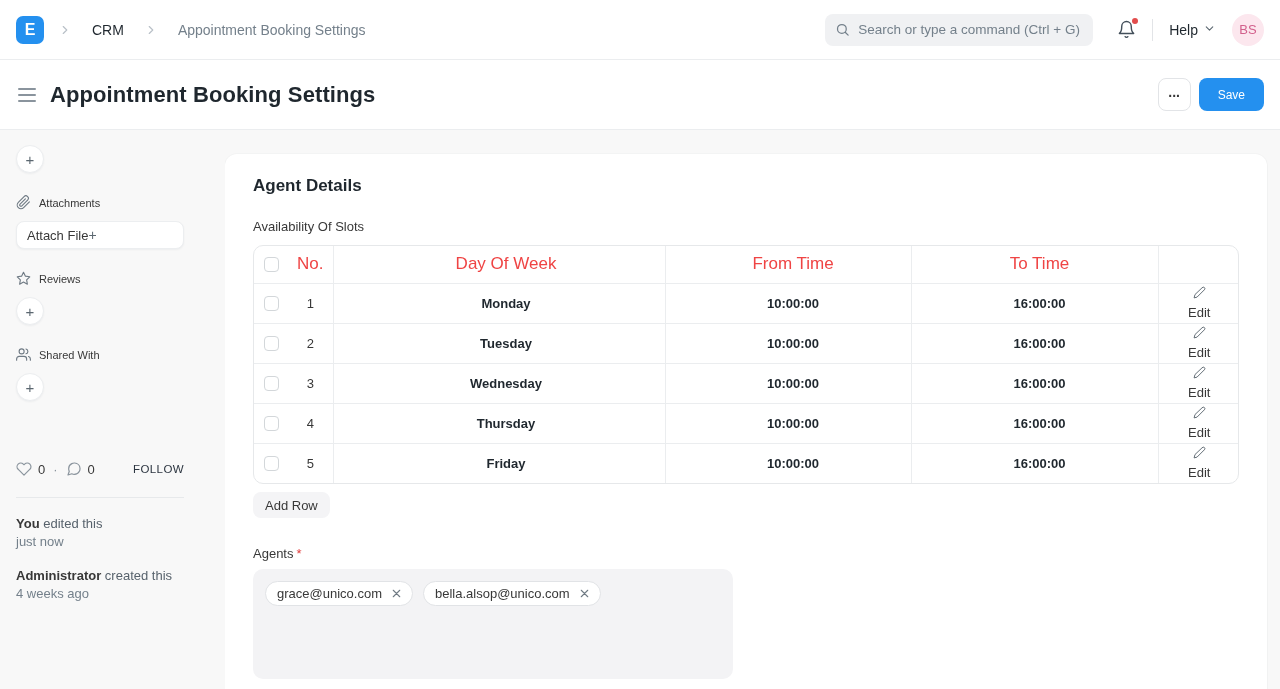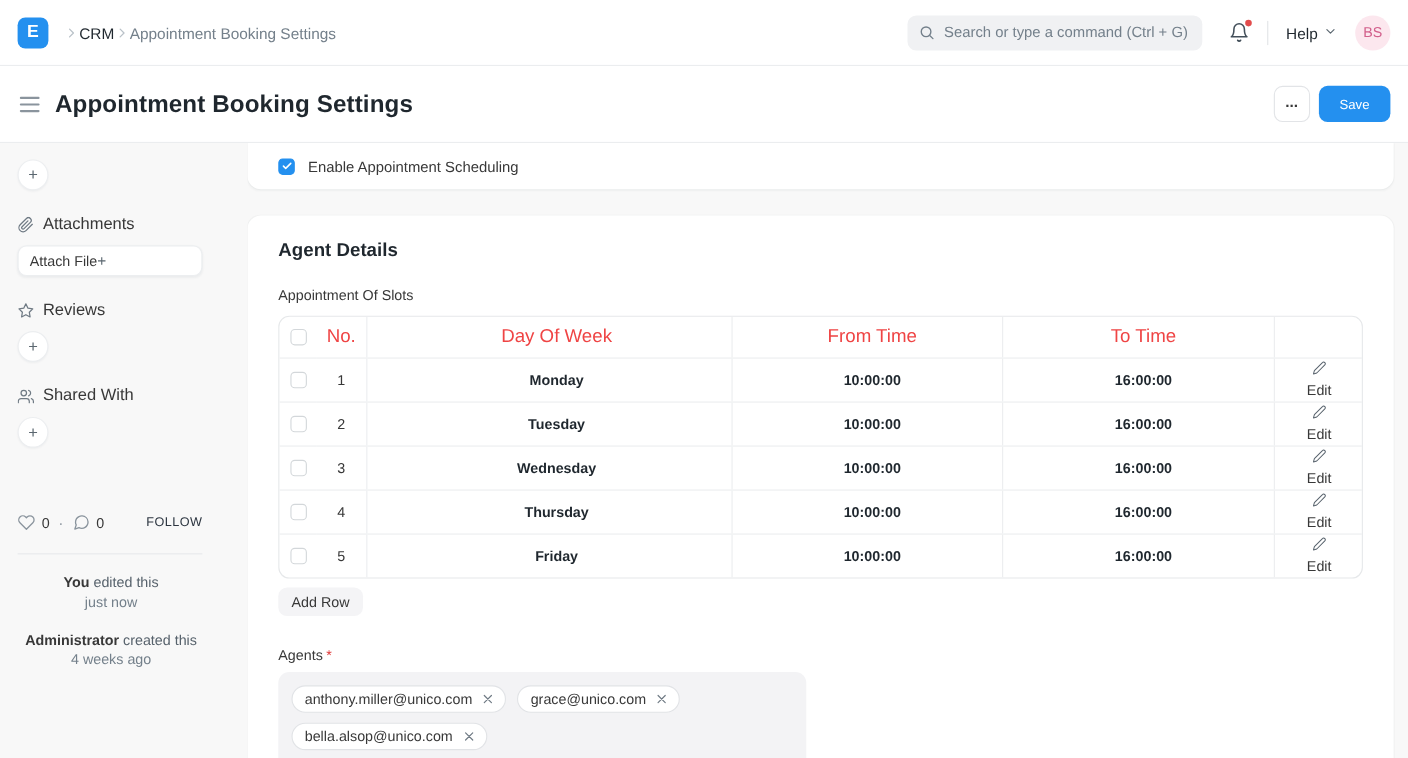--- a/index.html
+++ b/index.html
@@ -14,21 +14,21 @@
     --control-gray:#f4f4f6;
   }
   *{box-sizing:border-box;margin:0;padding:0;}
   html,body{width:1280px;height:689px;overflow:hidden;}
   body{font-family:"Liberation Sans","DejaVu Sans",sans-serif;background:#fff;color:var(--text-mid);font-size:13px;}
   svg{display:block;}
 
   
   .navbar{height:60px;display:flex;align-items:center;padding:0 16px;background:#fff;border-bottom:1px solid var(--border);}
   .logo{width:28px;height:28px;border-radius:7px;background:var(--accent);color:#fff;display:flex;align-items:center;justify-content:center;font-weight:700;font-size:16px;cursor:pointer;}
-  .crumbs{display:flex;align-items:center;margin-left:14px;gap:0;}
+  .crumbs{display:flex;align-items:center;margin-left:14px;gap:20px;}
   .crumb-sep{color:#b9c1c8;}
   .crumb-first{color:var(--text-dark);font-weight:500;font-size:14px;cursor:pointer;}
   .crumb-current{color:var(--text-gray);font-size:14px;}
   .nav-right{margin-left:auto;display:flex;align-items:center;gap:16px;}
   .searchbar{width:268px;height:32px;background:#f0f1f3;border-radius:8px;display:flex;align-items:center;padding:0 10px;gap:8px;margin-right:8px;cursor:text;justify-content:flex-end;}
   .searchbar svg{color:var(--text-gray);}
   .searchbar input{border:none;outline:none;background:transparent;font-family:inherit;font-size:13.5px;color:var(--text-mid);width:100%;}
   .searchbar input::placeholder{color:var(--text-gray);}
   .bell{position:relative;color:#434f5a;cursor:pointer;}
   .bell-dot{position:absolute;top:-2px;right:-2px;width:6px;height:6px;border-radius:50%;background:var(--dot);}
@@ -45,31 +45,31 @@
   .header-actions{margin-left:auto;display:flex;align-items:center;gap:8px;}
   .more-btn{width:33px;height:33px;border:1px solid var(--border-strong);border-radius:8px;background:#fff;color:var(--text-mid);font-weight:700;font-size:14px;line-height:20px;cursor:pointer;display:flex;align-items:flex-start;justify-content:center;padding-top:3px;}
   .save-btn{height:33px;padding:0 19px;border:none;border-radius:8px;background:var(--accent);color:#fff;font-family:inherit;font-size:12px;cursor:pointer;}
 
   
   .content{display:flex;height:559px;background:var(--bg-gray);}
 
   
   .sidebar{width:225px;flex:none;padding:15px 16px 0;}
   .circle-btn{width:28px;height:28px;border-radius:50%;background:#fff;border:1px solid #eceef0;box-shadow:0 1px 2px rgba(25,39,52,.05);color:#5b6770;display:flex;align-items:center;justify-content:center;font-size:15px;cursor:pointer;}
-  .side-label{display:flex;align-items:flex-end;gap:8px;color:var(--text-mid);font-size:15px;}
+  .side-label{display:flex;align-items:center;gap:8px;color:var(--text-mid);font-size:11px;}
   .side-label svg{color:#6f7a84;}
   .attach-btn{margin-top:11px;width:168px;height:28px;background:#fff;border:1px solid #eceef0;box-shadow:0 1px 2px rgba(25,39,52,.05);border-radius:8px;display:flex;align-items:center;justify-content:flex-start;padding:0 10px;font-size:13px;color:var(--text-mid);cursor:pointer;}
   .attach-btn .plus{color:#5b6770;font-size:14px;}
   .mt22{margin-top:22px;} .mt11{margin-top:11px;}
   .likes-row{margin-top:60px;width:168px;display:flex;align-items:center;gap:6px;color:var(--text-mid);}
   .likes-row svg{color:#8a949d;cursor:pointer;}
   .likes-sep{color:#8a949d;margin:0 2px;}
   .follow{margin-left:auto;font-size:11.5px;letter-spacing:.4px;color:#2c3540;cursor:pointer;}
   .side-divider{width:168px;height:1px;background:#e7e9eb;margin-top:20px;}
-  .activity{margin-top:17px;width:170px;line-height:18px;color:#57626c;text-align:center;}
+  .activity{margin-top:17px;width:170px;line-height:18px;color:#57626c;}
   .activity b{color:var(--text-mid);font-weight:700;}
   .activity .time{color:var(--text-gray);}
   .activity + .activity{margin-top:16px;}
 
   
   .main-col{flex:1;padding-right:13px;overflow:hidden;}
   .card{background:#fff;border-radius:12px;box-shadow:0 0 0 1px rgba(25,39,52,.02),0 1px 2px rgba(25,39,52,.04);}
   .card.first{border-top-left-radius:0;border-top-right-radius:0;height:42px;display:flex;align-items:center;padding:0 28px;}
   .checkbox{width:15px;height:15px;border-radius:4px;border:1px solid #d3d7da;background:#fff;display:inline-flex;align-items:center;justify-content:center;cursor:pointer;flex:none;}
   .checkbox.checked{background:var(--accent);border-color:var(--accent);}
@@ -231,32 +231,24 @@
       <div class="time">just now</div>
     </div>
     <div class="activity">
       <div><b>Administrator</b> <span>created this</span></div>
       <div class="time">4 weeks ago</div>
     </div>
   </div>
 
   <div class="main-col">
 
-    <div class="card first">
-      <span class="checkbox checked">
-        <svg width="10" height="10" viewBox="0 0 24 24" fill="none" stroke="#fff" stroke-width="3.4" stroke-linecap="round" stroke-linejoin="round">
-            <path d="M20 6L9 17l-5-5"></path>
-          </svg>
-      </span>
-      <span class="enable-label">Enable Appointment Scheduling</span>
-    </div>
 
     <div class="card second">
       <h2 class="section-title">Agent Details</h2>
-      <div class="field-label">Appointment Of Slots</div>
+      <div class="field-label">Availability Of Slots</div>
 
       <div class="grid-wrap">
         <table>
           <colgroup>
             <col class="col-cb">
               <col class="col-no">
               <col class="col-day">
               <col class="col-from">
               <col class="col-to">
               <col class="col-act">
@@ -364,28 +356,20 @@
 </tbody>
         </table>
       </div>
 
       <button class="add-row-btn">Add Row</button>
 
       <div class="field-label" style="margin-top:28px;">
         <span>Agents</span><span class="req">*</span>
       </div>
       <div class="agents-box" id="agents-box">
-  <span class="tag">
-    <span>anthony.miller@unico.com</span>
-    <span class="tag-x">
-      <svg width="13" height="13" viewBox="0 0 24 24" fill="none" stroke="currentColor" stroke-width="2" stroke-linecap="round">
-                <path d="M18 6L6 18M6 6l12 12"></path>
-              </svg>
-    </span>
-  </span>
 
   <span class="tag">
     <span>grace@unico.com</span>
     <span class="tag-x">
       <svg width="13" height="13" viewBox="0 0 24 24" fill="none" stroke="currentColor" stroke-width="2" stroke-linecap="round">
                 <path d="M18 6L6 18M6 6l12 12"></path>
               </svg>
     </span>
   </span>
 

